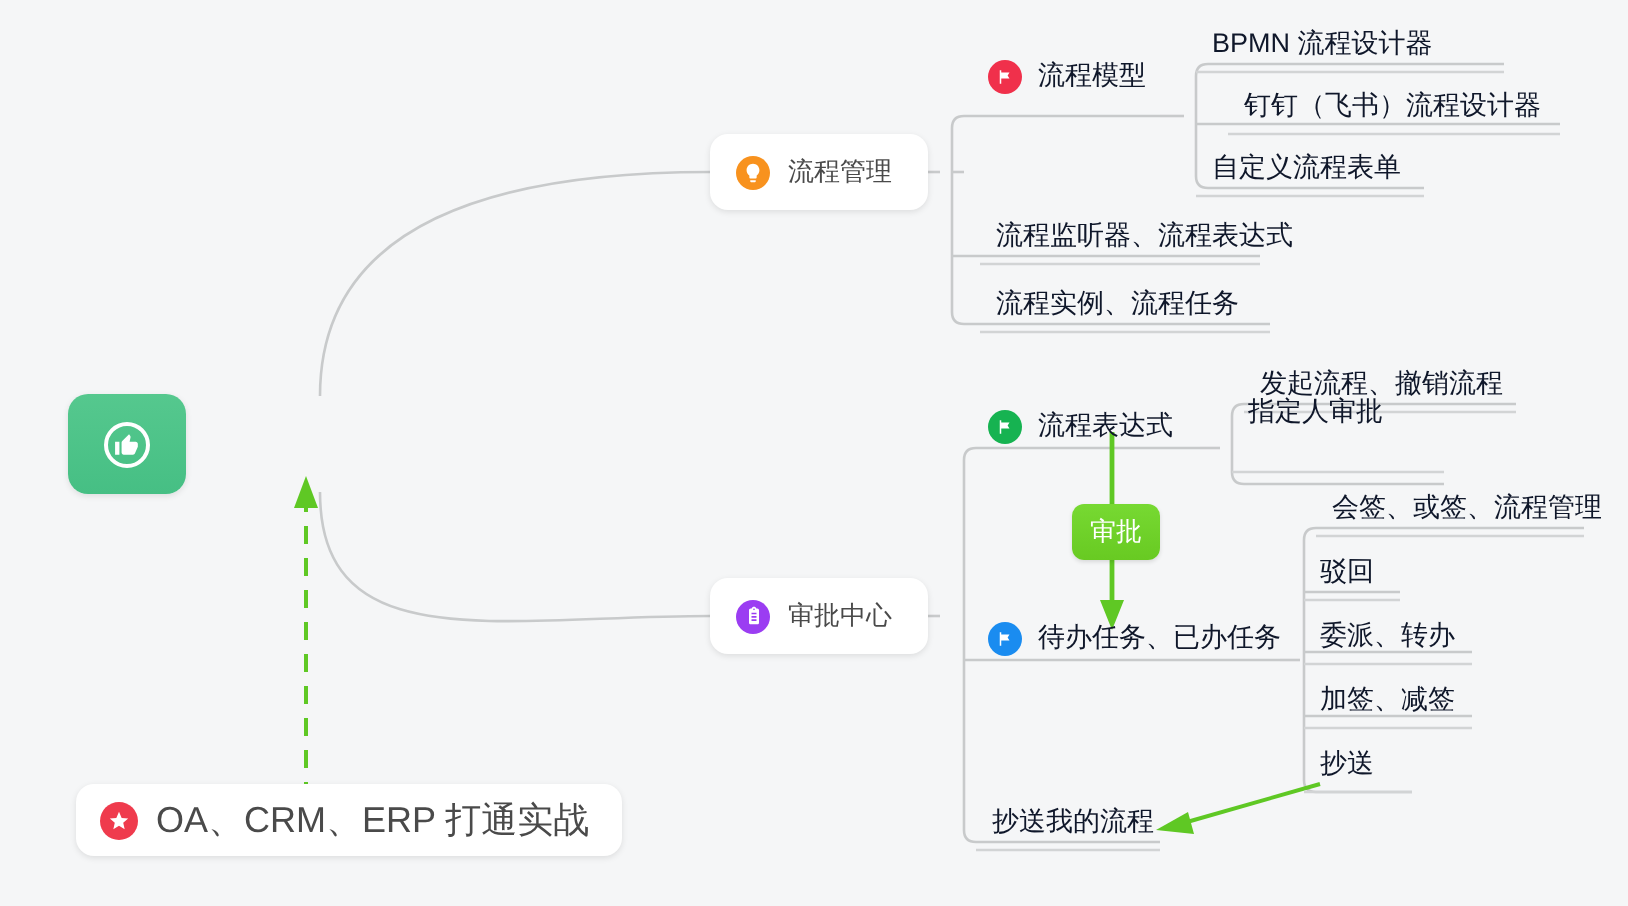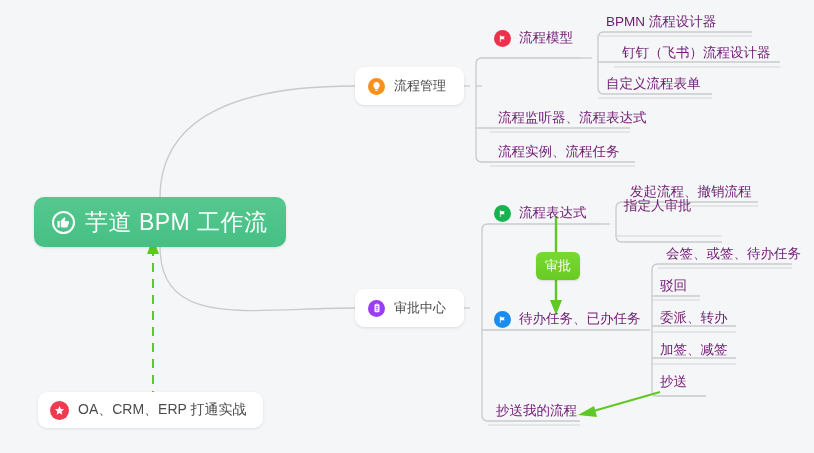--- a/index.html
+++ b/index.html
@@ -48,28 +48,28 @@
     letter-spacing: 0.5px;
   }
   .root .label { margin-left: 10px; }
   
   .card {
     background: #ffffff;
     border-radius: 9px;
     height: 36px;
     padding: 0 16px 0 12px;
     box-shadow: 0 1px 3px rgba(0,0,0,0.10);
-    font-size: 14px;
+    font-size: 18px;
     color: #4a4a4a;
   }
   .card .label { margin-left: 9px; }
   
   .leaf {
     font-size: 13.5px;
-    color: #701a75;
+    color: #0f172a;
     height: 26px;
     padding: 0 7px 0 6px;
     align-items: flex-end;
     padding-bottom: 3px;
   }
   .leaf.withicon { padding-left: 4px; }
   .leaf .label { margin-left: 8px; }
   .leaf.noicon .label { margin-left: 0; }
   
   .badge {
@@ -190,21 +190,20 @@
       <line x1="488" y1="425" x2="580" y2="425"></line>
     </g>
   </svg>
 
   <div class="node root" style="left:34px; top:197px;">
     <span class="root-icon">
       <svg width="13" height="13" viewBox="0 0 24 24" fill="#ffffff">
         <path d="M9 21h8.5c.9 0 1.6-.5 1.9-1.3l2.5-5.9c.1-.2.1-.5.1-.7V11c0-1.1-.9-2-2-2h-5.6l.9-4.1v-.3c0-.4-.2-.8-.4-1.1L13.9 2 7.6 8.4C7.2 8.7 7 9.2 7 9.8V19c0 1.1.9 2 2 2zM1 9h4v12H1z"></path>
       </svg>
     </span>
-    <span class="label">芋道 BPM 工作流</span>
   </div>
 
   <div class="node card card-lg" style="left:355px; top:67px;">
     <span class="cicon icon-orange">
       <svg width="11" height="11" viewBox="0 0 24 24" fill="#ffffff">
         <path d="M9 21c0 .6.4 1 1 1h4c.6 0 1-.4 1-1v-1H9v1zm3-19C8.1 2 5 5.1 5 9c0 2.4 1.2 4.5 3 5.7V17c0 .6.4 1 1 1h6c.6 0 1-.4 1-1v-2.3c1.8-1.2 3-3.3 3-5.7 0-3.9-3.1-7-7-7z"></path>
       </svg>
     </span>
     <span class="label">流程管理</span>
   </div>
@@ -262,21 +261,21 @@
   <div class="node leaf withicon" style="left:490px; top:305px;">
     <span class="cicon icon-blue">
       <svg width="9" height="9" viewBox="0 0 24 24" fill="#ffffff">
         <path d="M5 3v18h2v-7h11l-2.5-4L18 6H7V3z"></path>
       </svg>
     </span>
     <span class="label">待办任务、已办任务</span>
   </div>
 
   <div class="node leaf noicon" style="left:660px; top:240px;">
-    <span class="label">会签、或签、待办任务</span>
+    <span class="label">会签、或签、流程管理</span>
   </div>
   <div class="node leaf noicon" style="left:654px; top:272px;">
     <span class="label">驳回</span>
   </div>
   <div class="node leaf noicon" style="left:654px; top:304px;">
     <span class="label">委派、转办</span>
   </div>
   <div class="node leaf noicon" style="left:654px; top:336px;">
     <span class="label">加签、减签</span>
   </div>

